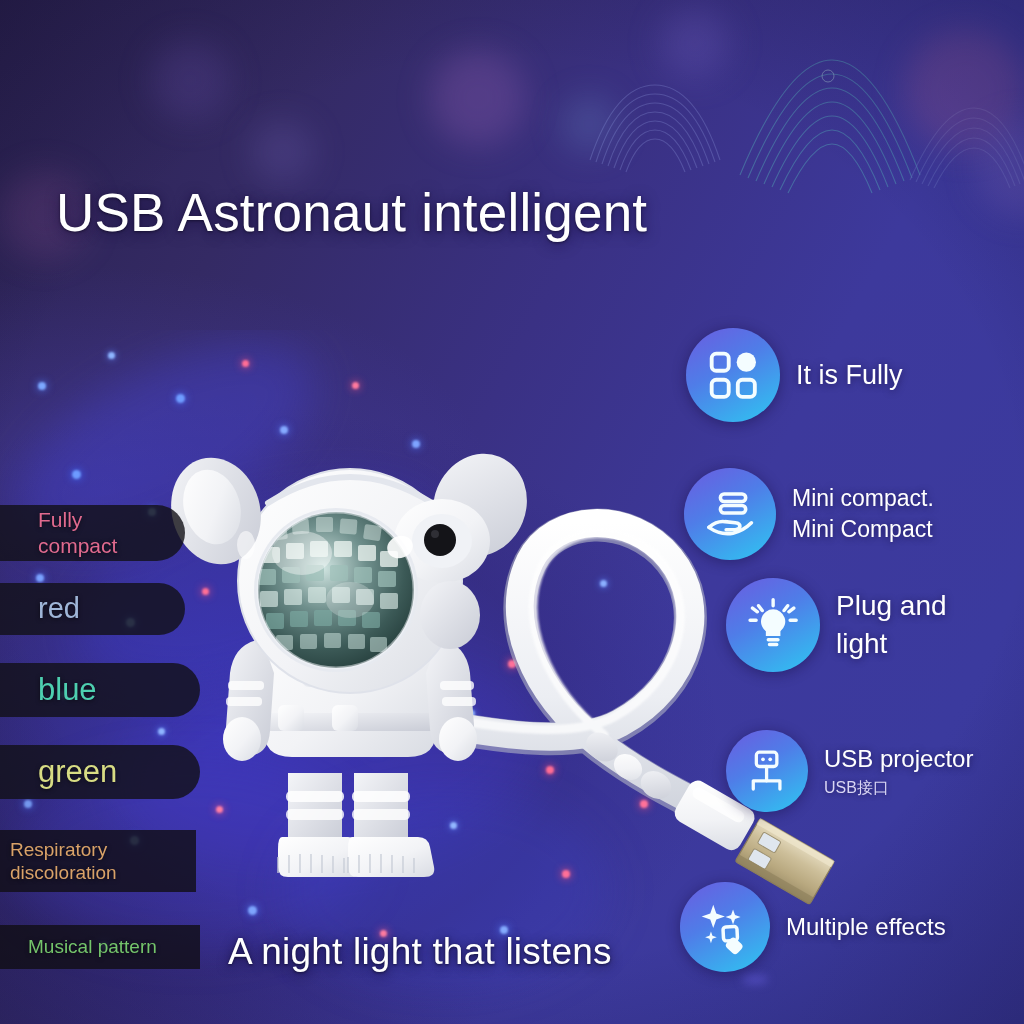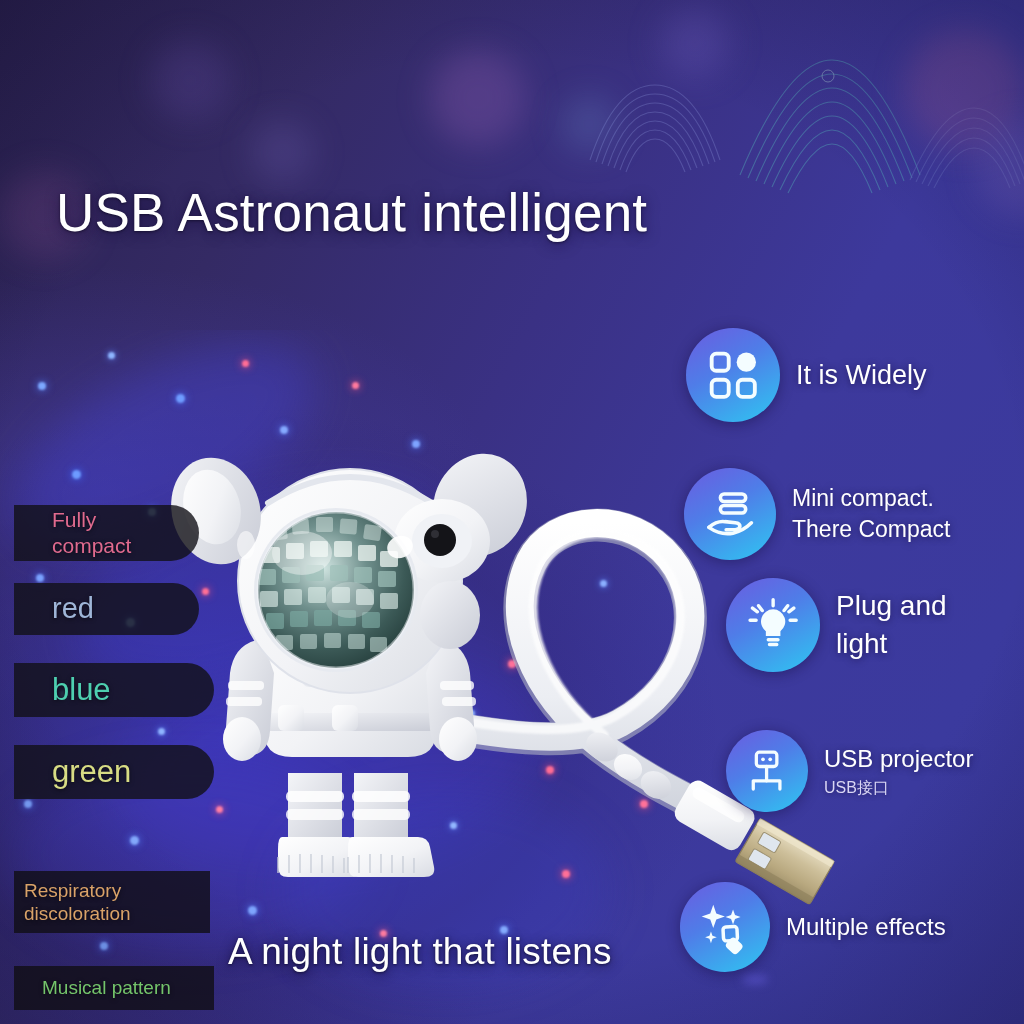--- a/index.html
+++ b/index.html
@@ -37,27 +37,27 @@
   
   .tagline{
     position:absolute;left:228px;top:933px;
     color:#fff;font-size:37px;line-height:1;letter-spacing:.2px;
     text-shadow:0 2px 12px rgba(16,8,50,.8), 0 1px 3px rgba(0,0,0,.55);
   }
 
   
   .modes{position:absolute;left:0;top:505px;width:330px;}
   .mode{
-    position:absolute;left:14px;
+    position:absolute;left:0;
     background:rgba(18,16,22,.80);
     display:flex;align-items:center;
     box-sizing:border-box;
   }
   .mode.pill{border-radius:0 34px 34px 0;}
-  .mode.rect{border-radius:0;background:rgba(16,14,20,.80);margin-top:41px;}
+  .mode.rect{border-radius:0;background:rgba(16,14,20,.80);}
   .mode span{display:block;}
 
   
   .feat{position:absolute;display:flex;align-items:center;}
   .fic{
     position:relative;flex:0 0 auto;border-radius:50%;
     background:linear-gradient(150deg,#6b5ce0 0%, #4f7de8 42%, #2ec7f2 100%);
     box-shadow:0 2px 14px rgba(20,12,60,.45);
     display:flex;align-items:center;justify-content:center;
   }
@@ -405,35 +405,35 @@
       <div class="feat" style="left: 686px; top: 328px;">
         <div class="fic" style="width: 94px; height: 94px;">
           <svg viewBox="0 0 48 48" width="58%" height="58%" fill="none" stroke="#f4fdff" stroke-width="3.4" stroke-linejoin="round">
       <rect x="5" y="5" width="15" height="15" rx="4"></rect>
       <circle cx="35.5" cy="12.5" r="8.5" fill="#f4fdff" stroke="none"></circle>
       <rect x="5" y="28" width="15" height="15" rx="4"></rect>
       <rect x="28" y="28" width="15" height="15" rx="4"></rect>
     </svg>
         </div>
         <div class="ftxt">
-          <div class="l1" style="font-size: 27px;">It is Widely</div>
+          <div class="l1" style="font-size: 27px;">It is Fully</div>
         </div>
       </div>
       <div class="feat" style="left: 684px; top: 468px;">
         <div class="fic" style="width: 92px; height: 92px;">
           <svg viewBox="0 0 48 48" width="60%" height="60%" fill="none" stroke="#f4fdff" stroke-width="3.1" stroke-linecap="round" stroke-linejoin="round">
       <rect x="16" y="7" width="22" height="6.5" rx="3.2"></rect>
       <rect x="16" y="17" width="22" height="6.5" rx="3.2"></rect>
       <path d="M6 36 q7 -6 14 -5 l9 1 q4 .5 4 3 t-4 3 l-8 0"></path>
       <path d="M6 36 q10 7 21 5 q9 -2 16 -9"></path>
     </svg>
         </div>
         <div class="ftxt">
           <div class="l1" style="font-size: 23px;">Mini compact.</div>
-          <div class="l2" style="font-size: 23px;">There Compact</div>
+          <div class="l2" style="font-size: 23px;">Mini Compact</div>
         </div>
       </div>
       <div class="feat" style="left: 726px; top: 578px;">
         <div class="fic" style="width: 94px; height: 94px;">
           <svg viewBox="0 0 48 48" width="62%" height="62%" fill="none" stroke="#f4fdff" stroke-width="2.8" stroke-linecap="round">
       <path d="M24 11 a10 10 0 0 0 -6 18 l0 4 h12 l0 -4 a10 10 0 0 0 -6 -18z" fill="#f4fdff" stroke="none"></path>
       <path d="M20 36 h8 M21 40 h6"></path>
       <path d="M24 3 v5 M12 8 l3 4 M36 8 l-3 4 M5 20 h5 M38 20 h5 M7 10 l4 3 M41 10 l-4 3"></path>
     </svg>
         </div>

